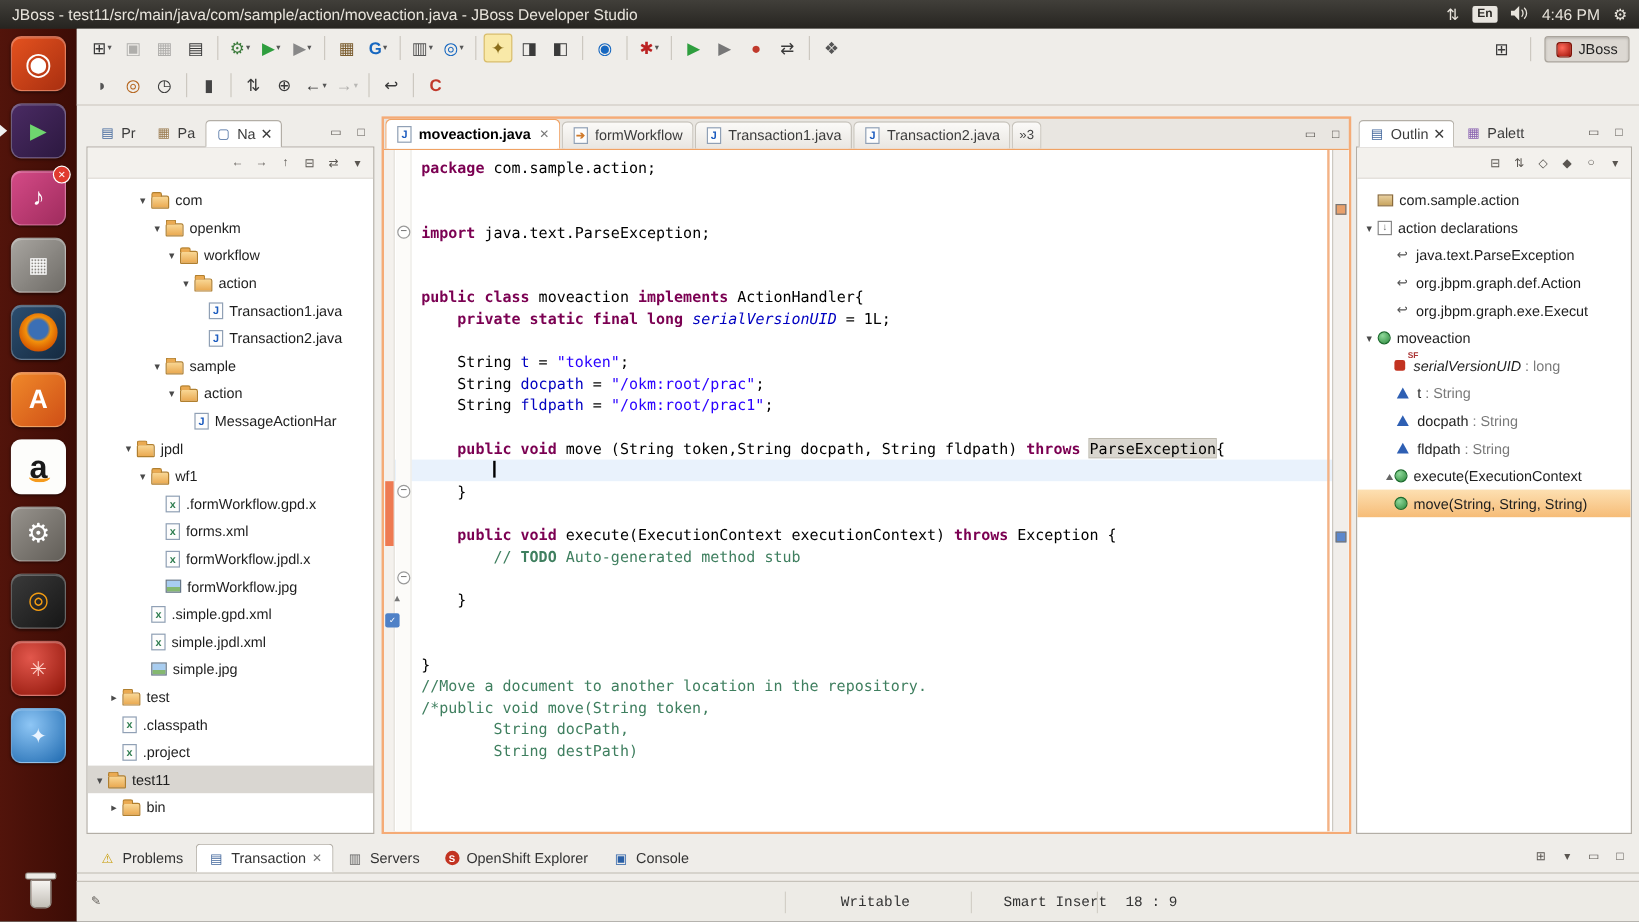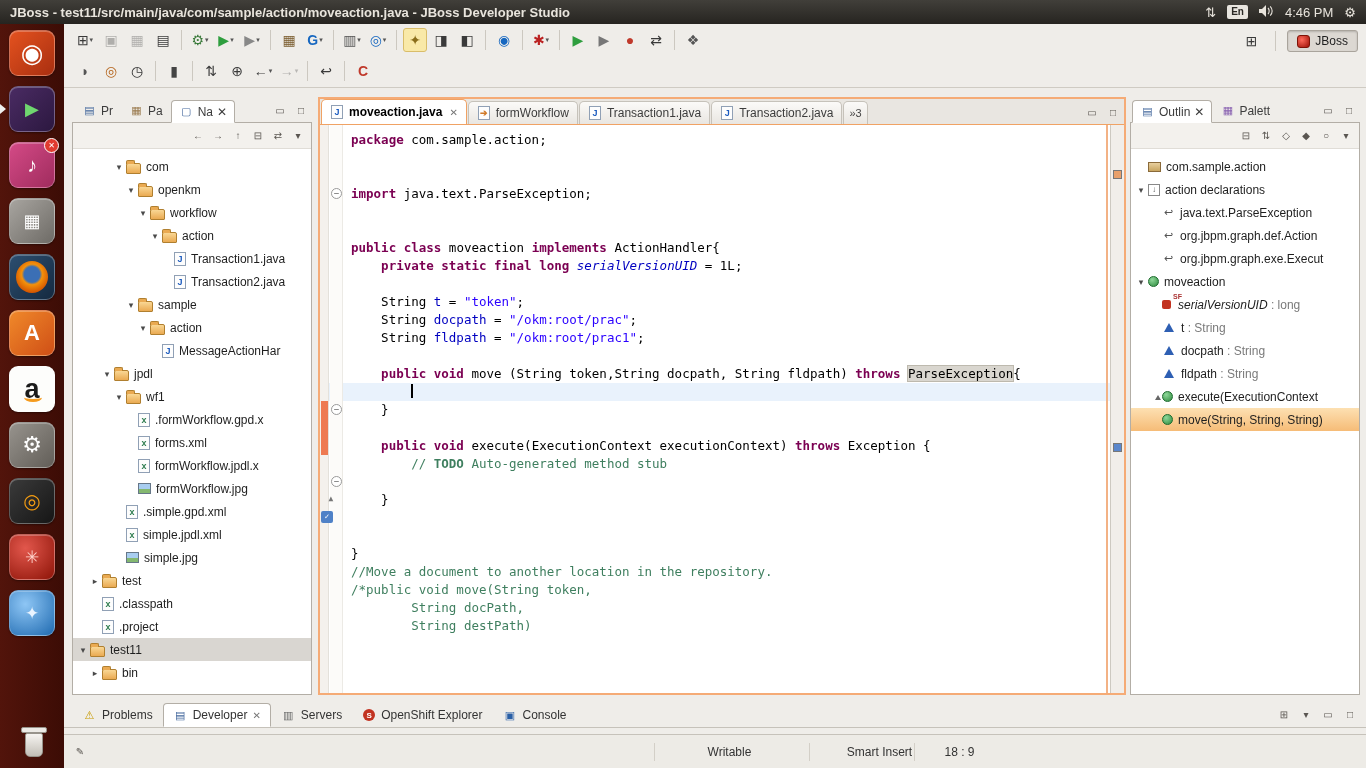--- a/index.html
+++ b/index.html
@@ -2,21 +2,21 @@
 <html><head>
 <meta charset="utf-8">
 <style>
 *{margin:0;padding:0;box-sizing:border-box;}
 html,body{width:1366px;height:768px;}
 body{font-family:"Liberation Sans",sans-serif;font-size:12px;color:#1e1e1e;background:#2c2a25;overflow:hidden;}
 #screen{position:relative;width:1366px;height:768px;}
 
 
 #topbar{position:absolute;left:0;top:0;width:1366px;height:24px;background:linear-gradient(#413f3a,#262420);color:#e8e4dc;display:flex;align-items:center;padding:0 10px;font-size:13px;}
-#topbar .title{flex:1 1 auto;white-space:nowrap;overflow:hidden;font-weight:bold;}
+#topbar .title{flex:1 1 auto;white-space:nowrap;overflow:hidden;}
 #topbar .right{display:flex;align-items:center;gap:11px;}
 .kbd-badge{background:#e8e5df;color:#2b2925;font-weight:bold;font-size:10px;padding:1px 4px;border-radius:2px;line-height:1.2;}
 #topbar .tbi{font-size:13px;}
 
 
 #launcher{position:absolute;left:0;top:24px;width:64px;height:744px;background:linear-gradient(90deg,#52140b,#3c0c05);}
 .litem{position:relative;width:46px;height:46px;margin:6px 9px 10px 9px;border-radius:9px;border:1px solid rgba(255,255,255,.28);box-shadow:inset 0 1px rgba(255,255,255,.25),0 1px 2px rgba(0,0,0,.4);display:flex;align-items:center;justify-content:center;color:#fff;}
 .litem .lg{line-height:1;}
 .litem .badge{position:absolute;top:-5px;right:-5px;width:15px;height:15px;border-radius:50%;background:#e03b2f;color:#fff;font-size:8px;display:flex;align-items:center;justify-content:center;border:1px solid #fff;}
 .runind{position:absolute;left:-10px;top:17px;width:0;height:0;border-top:5px solid transparent;border-bottom:5px solid transparent;border-left:6px solid #efefef;}
@@ -110,21 +110,21 @@
 .ovm{position:absolute;left:2px;width:9px;height:9px;border:1px solid #777;}
 
 
 #btabs{position:absolute;left:0;right:0;top:676px;height:28px;display:flex;align-items:flex-end;padding:0 8px;border-bottom:1px solid #c6c2ba;}
 #btabs-tabs{display:flex;align-items:flex-end;}
 .btab{display:flex;align-items:center;gap:5px;height:24px;padding:0 9px;color:#333;border:1px solid transparent;border-radius:4px 4px 0 0;white-space:nowrap;}
 .btab.active{background:#fff;border-color:#b3aea6;border-bottom-color:#fff;}
 .btab .x{color:#777;font-size:10px;}
 #btabs-right{margin-left:auto;display:flex;gap:6px;align-items:center;padding-bottom:5px;}
 #statusbar{position:absolute;left:0;right:0;top:710px;height:34px;border-top:1px solid #c6c2ba;background:#edebe6;}
-.scell{position:absolute;top:8px;height:18px;display:flex;align-items:center;justify-content:center;border-left:1px solid #d3cfc7;color:#333;}
+.scell{position:absolute;top:8px;height:18px;display:flex;align-items:center;justify-content:center;border-left:1px solid #d3cfc7;color:#333;font-family:Liberation Mono, monospace;}
 .sb-icon{position:absolute;left:8px;top:8px;}
 </style>
 </head>
 <body>
 
 <div id="screen">
 
   <div id="topbar">
     <span class="title">JBoss - test11/src/main/java/com/sample/action/moveaction.java - JBoss Developer Studio</span>
     <span class="right">
@@ -629,21 +629,21 @@
     </div>
 
     <div id="btabs">
       <div id="btabs-tabs">
           <span class="btab">
             <span class="ic i-g" style="color: rgb(199, 154, 0);">⚠</span>
             <span>Problems</span>
           </span>
           <span class="btab active">
             <span class="ic i-g" style="color: rgb(68, 104, 157);">▤</span>
-            <span>Developer</span>
+            <span>Transaction</span>
             <span class="x">✕</span>
           </span>
           <span class="btab">
             <span class="ic i-g" style="color: rgb(102, 102, 102);">▥</span>
             <span>Servers</span>
           </span>
           <span class="btab">
             <span class="ic i-os">S</span>
             <span>OpenShift Explorer</span>
           </span>

